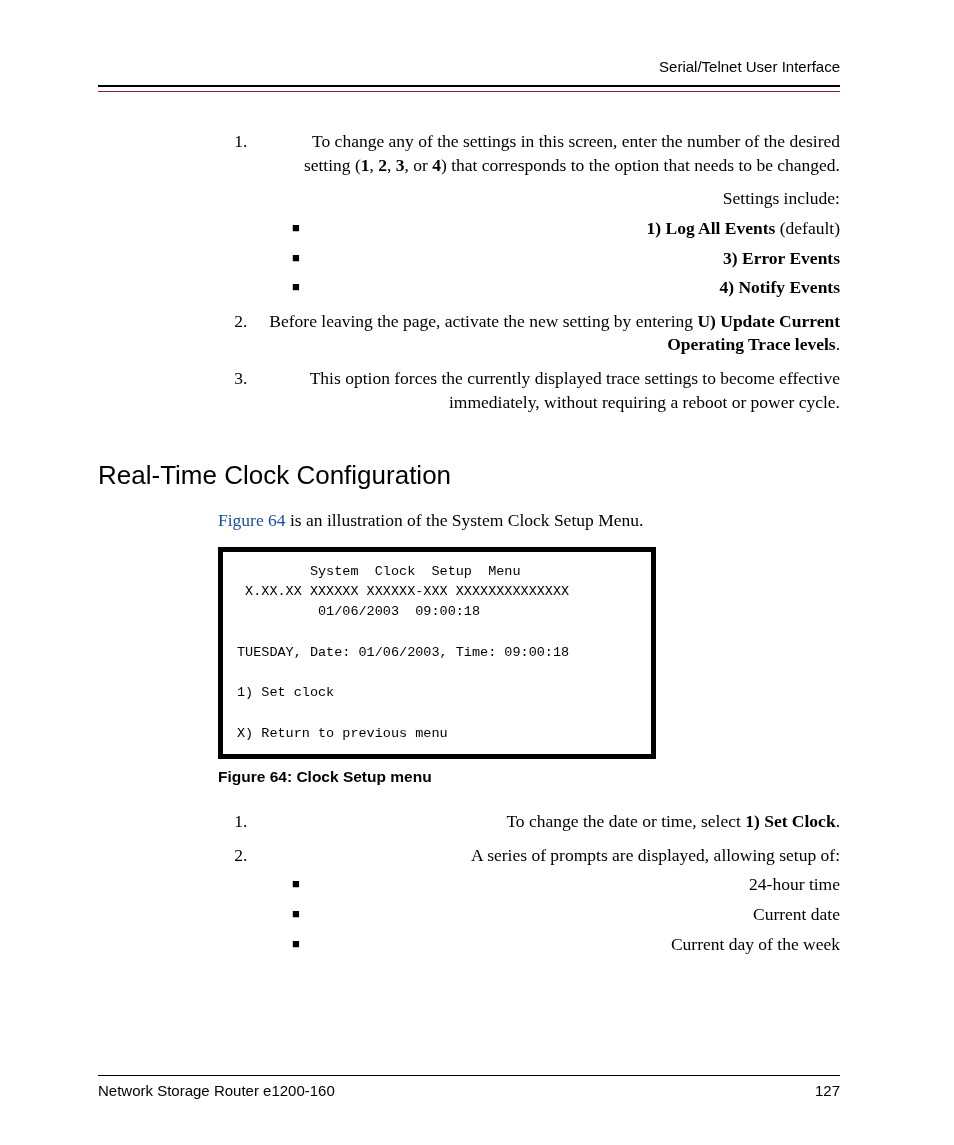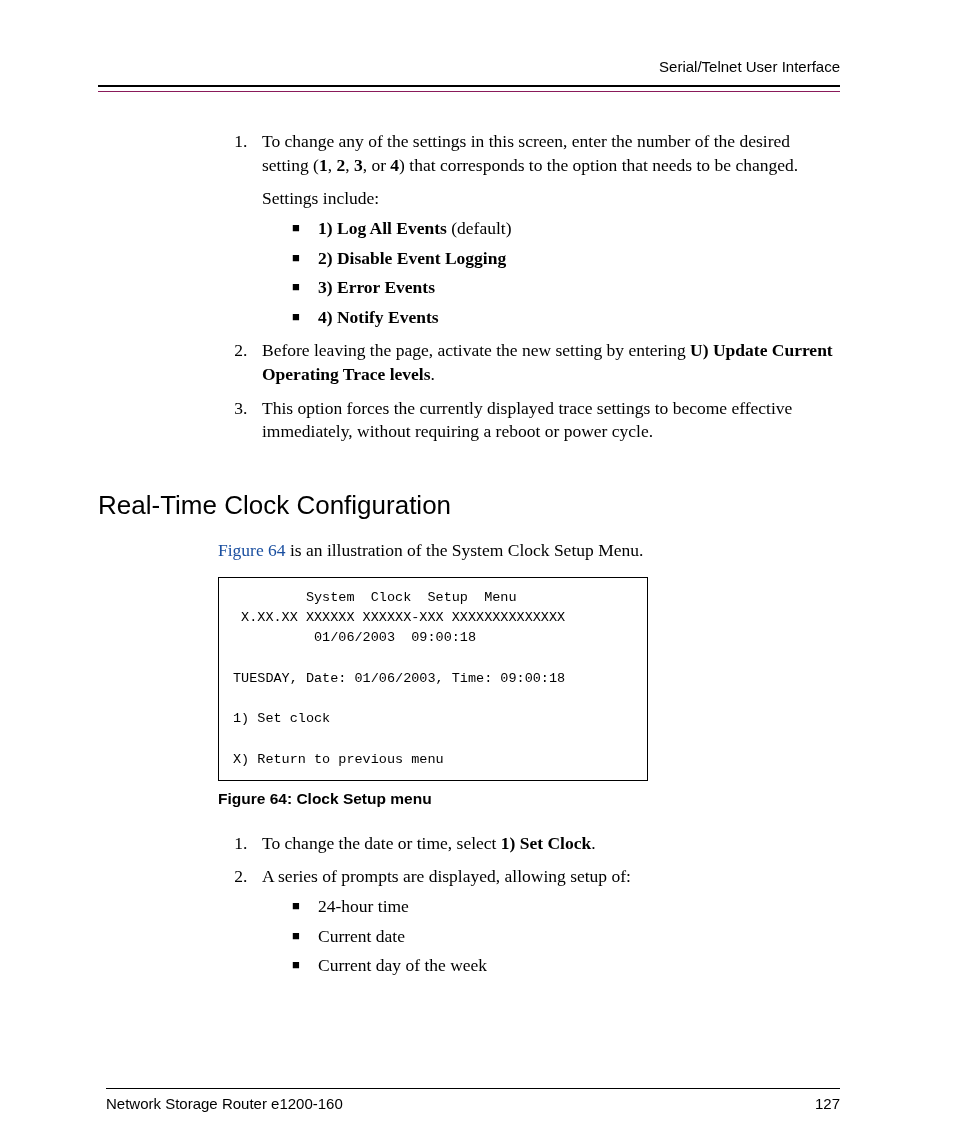--- a/index.html
+++ b/index.html
@@ -35,20 +35,21 @@
     font-size: 17.5px;
     line-height: 1.35;
   }
   ol.main-list {
     margin: 0 0 0 128px;
     padding-left: 30px;
   }
   ol.main-list > li {
     margin-bottom: 10px;
     padding-left: 6px;
+    text-align: right;
   }
   ol.main-list > li::marker {
     content: counter(list-item) ".  ";
   }
   .sub-p {
     margin-top: 10px;
     margin-bottom: 6px;
   }
   ul.bullets {
     list-style: none;
@@ -89,40 +90,39 @@
   .para {
     margin: 0 0 12px 120px;
     font-size: 17.5px;
     line-height: 1.35;
   }
   .link {
     color: #1a4fa0;
   }
   .figure-box {
     margin: 14px 16px 6px 120px;
-    border: 1px solid #000000;
+    border: 5px solid #000000;
     width: 400px;
     padding: 10px 14px;
     font-family: "Courier New", monospace;
     font-size: 13.5px;
     line-height: 1.5;
     white-space: pre;
   }
   .figure-caption {
     margin: 8px 0 22px 120px;
     font-family: "Trebuchet MS", Arial, sans-serif;
     font-weight: bold;
     font-size: 15.5px;
   }
   .footer {
     position: absolute;
     left: 98px;
     right: 98px;
-    bottom: 33px;
-    margin-left: 8px;
+    bottom: 46px;
   }
   .footer-rule {
     border-top: 1px solid #000;
     margin-bottom: 6px;
   }
   .footer-line {
     font-family: "Trebuchet MS", Arial, sans-serif;
     font-size: 15px;
     display: flex;
     justify-content: space-between;
@@ -140,21 +140,20 @@
   </div>
 
   <div class="body-text">
 
     <ol class="main-list">
       <li>
         <span>To change any of the settings in this screen, enter the number of the desired setting (</span><span class="bold">1</span><span>, </span><span class="bold">2</span><span>, </span><span class="bold">3</span><span>, or </span><span class="bold">4</span><span>) that corresponds to the option that needs to be changed.</span>
         <div class="sub-p">Settings include:</div>
         <ul class="bullets">
           <li><span class="bold">1) Log All Events</span><span> (default)</span></li>
-          <li><span class="bold">2) Disable Event Logging</span></li>
           <li><span class="bold">3) Error Events</span></li>
           <li><span class="bold">4) Notify Events</span></li>
         </ul>
       </li>
       <li>
         <span>Before leaving the page, activate the new setting by entering </span><span class="bold">U) Update Current Operating Trace levels</span><span>.</span>
       </li>
       <li>
         <span>This option forces the currently displayed trace settings to become effective immediately, without requiring a reboot or power cycle.</span>
       </li>

